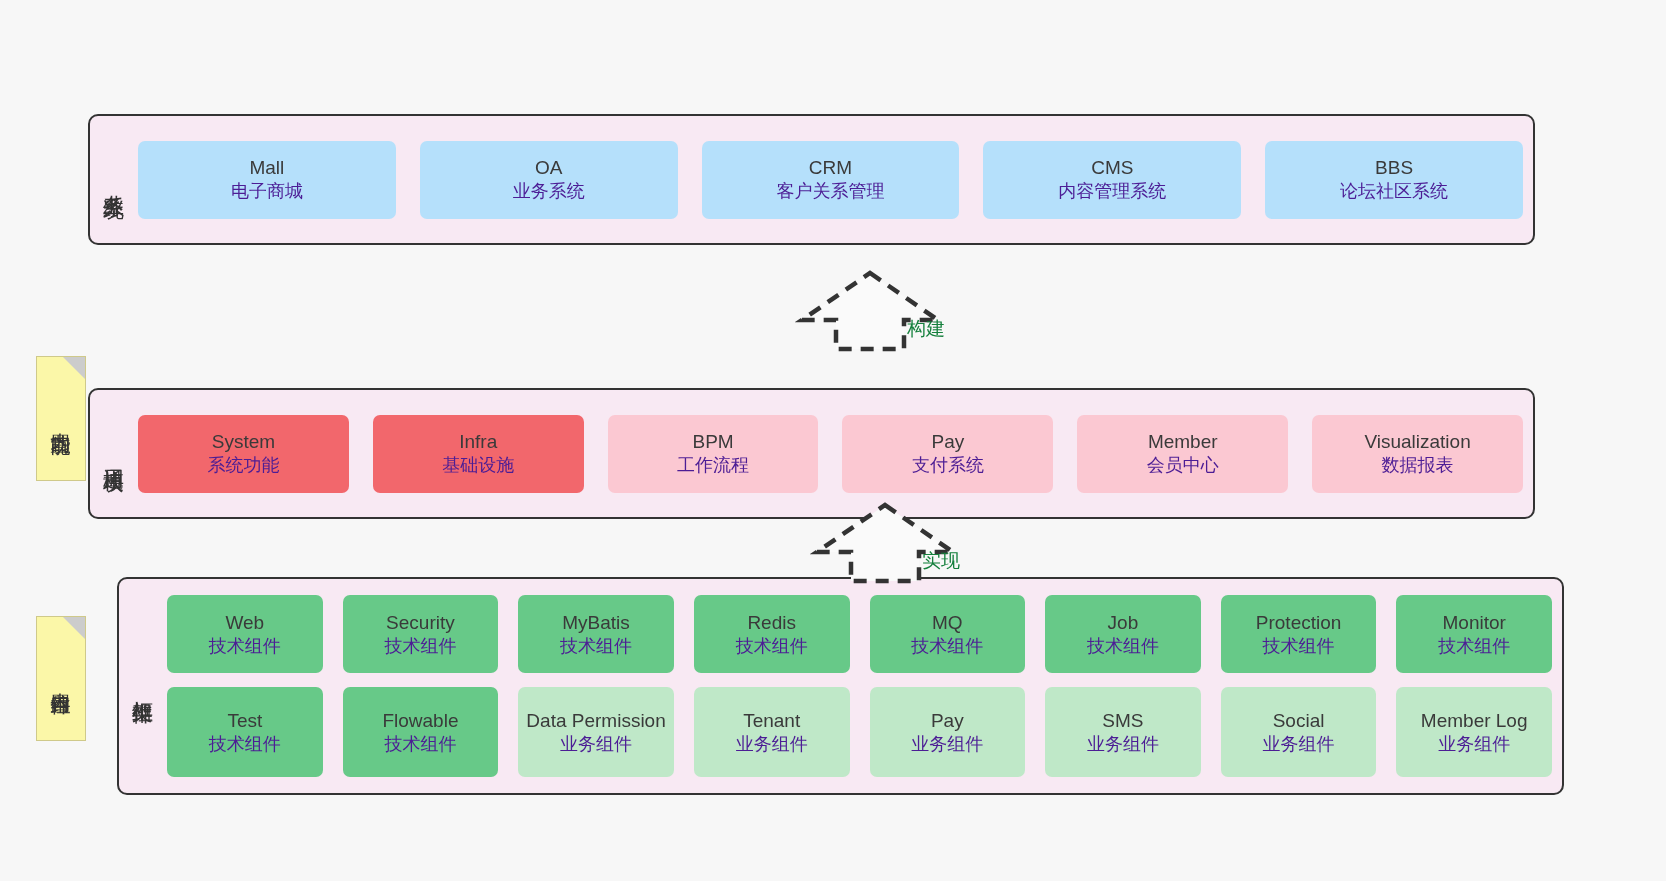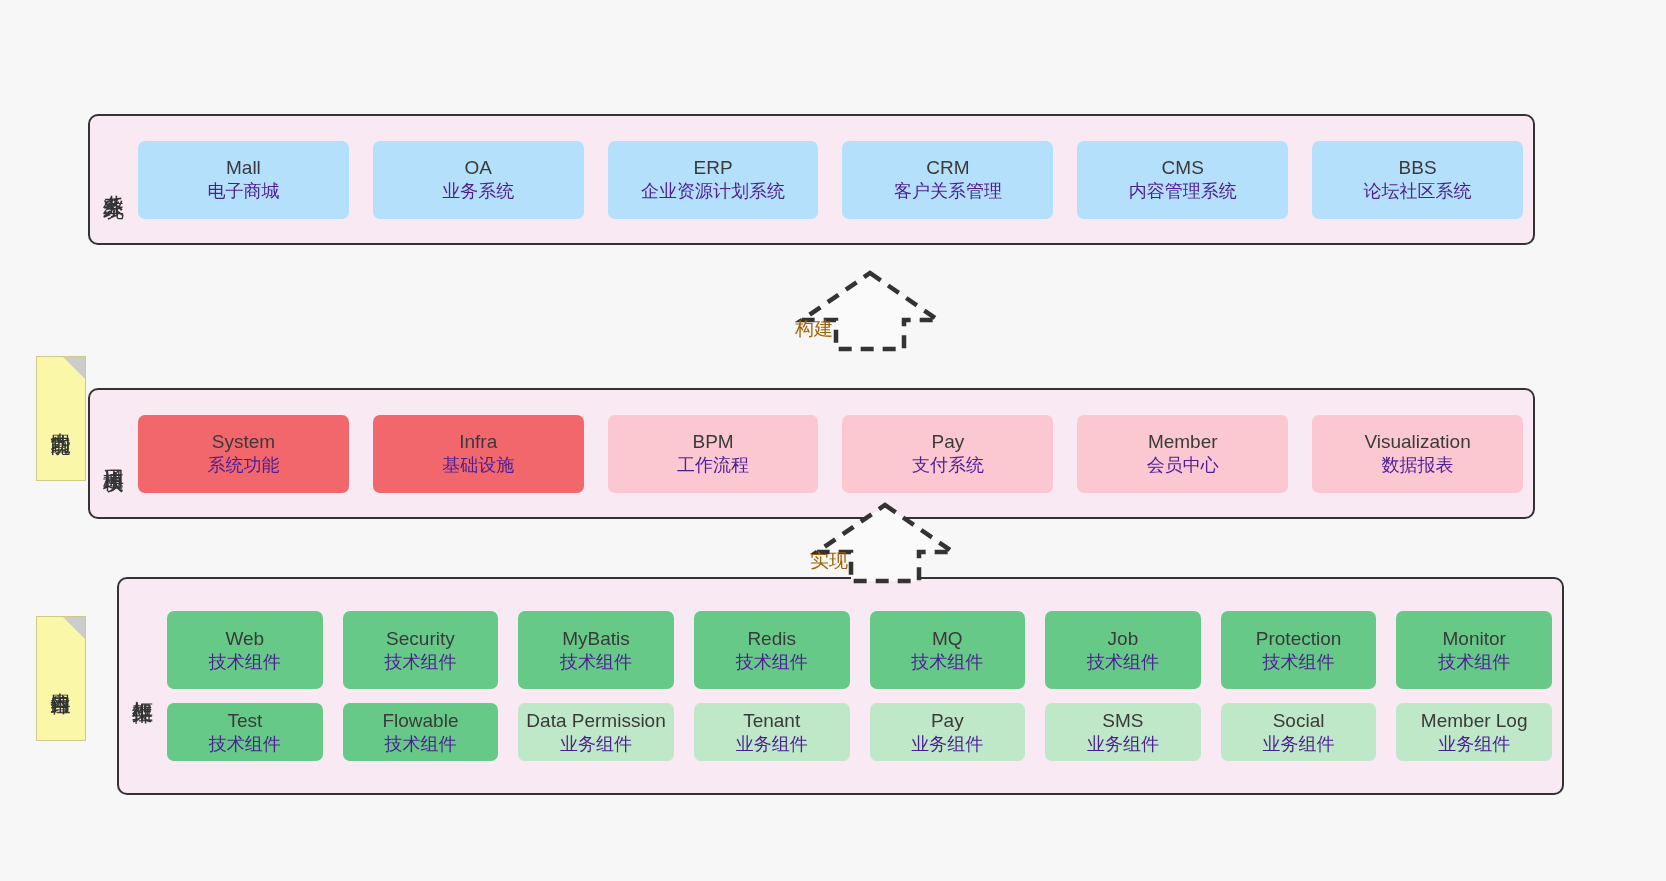--- a/index.html
+++ b/index.html
@@ -126,47 +126,43 @@
 
   
   .arrow {
     position: absolute;
     z-index: 2;
   }
   .arrow .lbl {
     position: absolute;
     left: 0;
     right: 0;
-    text-align: left;
+    text-align: right;
     font-size: 19px;
-    color: #a16207;
+    color: #15803d;
     pointer-events: none;
     white-space: nowrap;
   }
 </style>
 </head>
 <body>
 
 <div class="canvas">
 
   <div class="layer" style="left:88px; top:114px; width:1447px; height:131px;">
     <div class="layer-title">业务系统</div>
     <div class="layer-body">
       <div class="row" style="height:78px;">
         <div class="card c-blue">
           <span class="en">Mall</span>
           <span class="cn">电子商城</span>
         </div>
         <div class="card c-blue">
           <span class="en">OA</span>
           <span class="cn">业务系统</span>
-        </div>
-        <div class="card c-blue">
-          <span class="en">ERP</span>
-          <span class="cn">企业资源计划系统</span>
         </div>
         <div class="card c-blue">
           <span class="en">CRM</span>
           <span class="cn">客户关系管理</span>
         </div>
         <div class="card c-blue">
           <span class="en">CMS</span>
           <span class="cn">内容管理系统</span>
         </div>
         <div class="card c-blue">
@@ -265,21 +261,21 @@
         <div class="card c-green">
           <span class="en">Protection</span>
           <span class="cn">技术组件</span>
         </div>
         <div class="card c-green">
           <span class="en">Monitor</span>
           <span class="cn">技术组件</span>
         </div>
       </div>
 
-      <div class="row" style="height:58px; gap:20px;">
+      <div class="row" style="height:90px; gap:20px;">
         <div class="card c-green">
           <span class="en">Test</span>
           <span class="cn">技术组件</span>
         </div>
         <div class="card c-green">
           <span class="en">Flowable</span>
           <span class="cn">技术组件</span>
         </div>
         <div class="card c-lgreen wrap">
           <span class="en">Data Permission</span>

